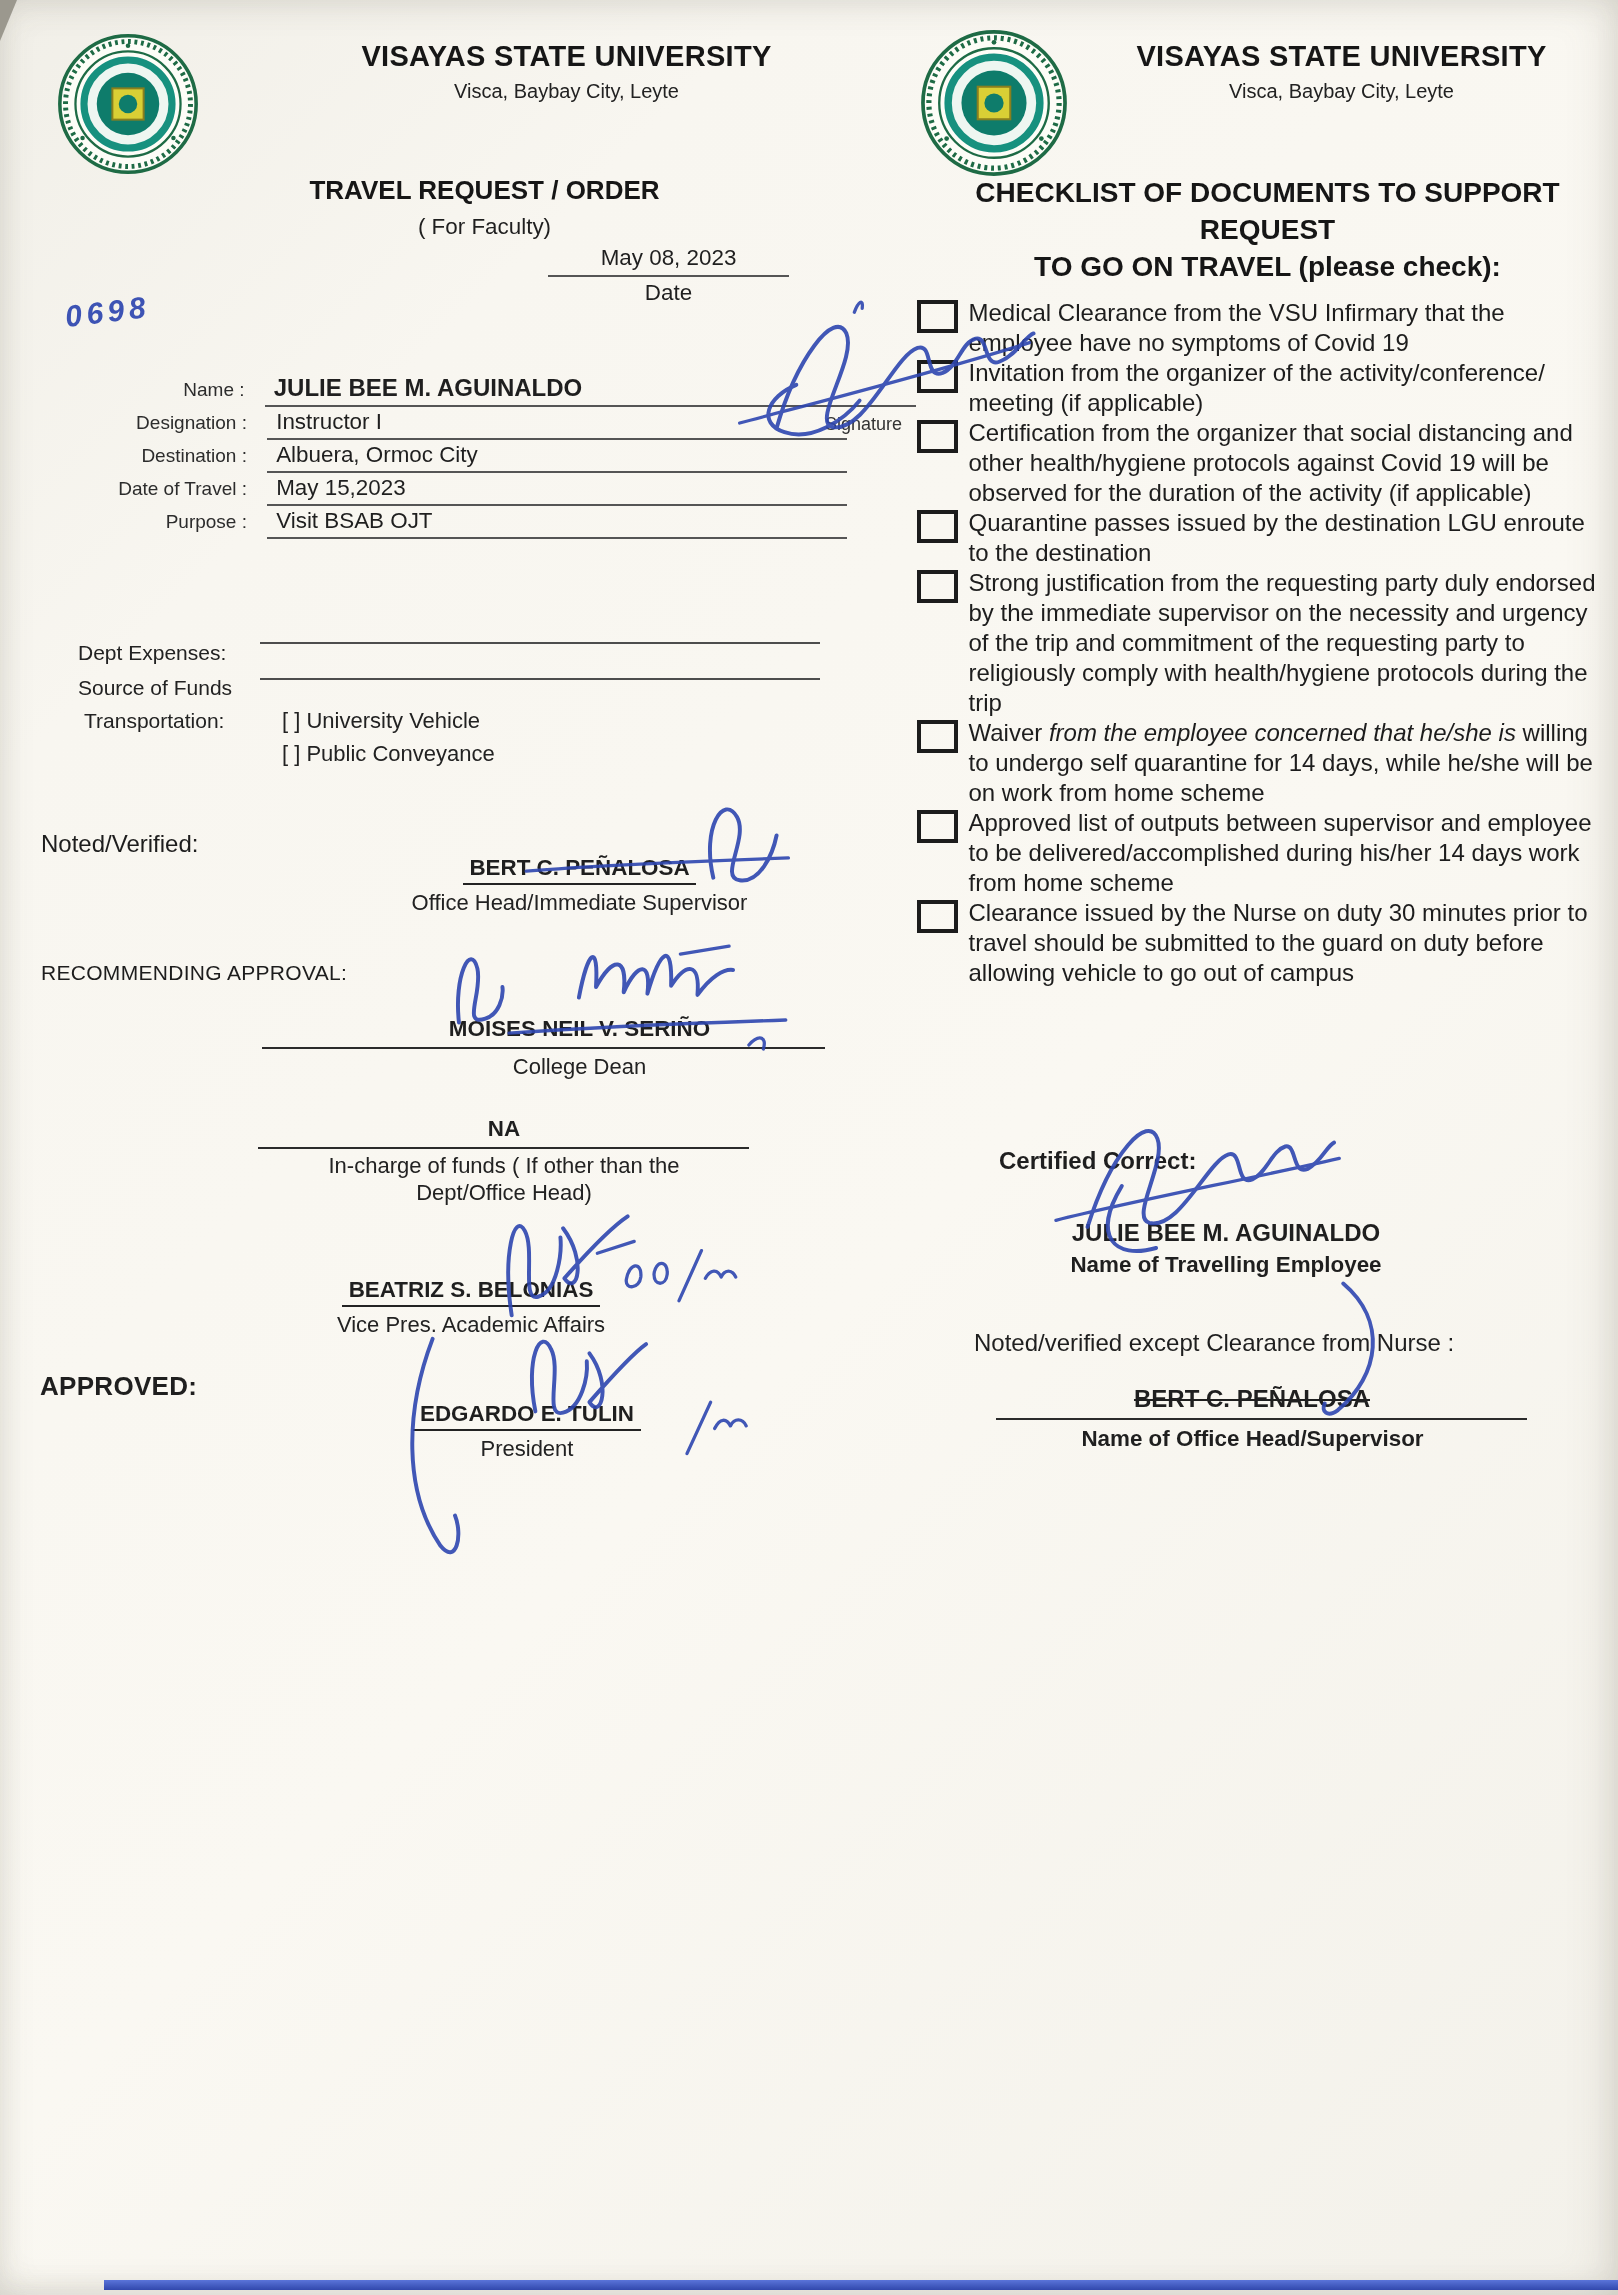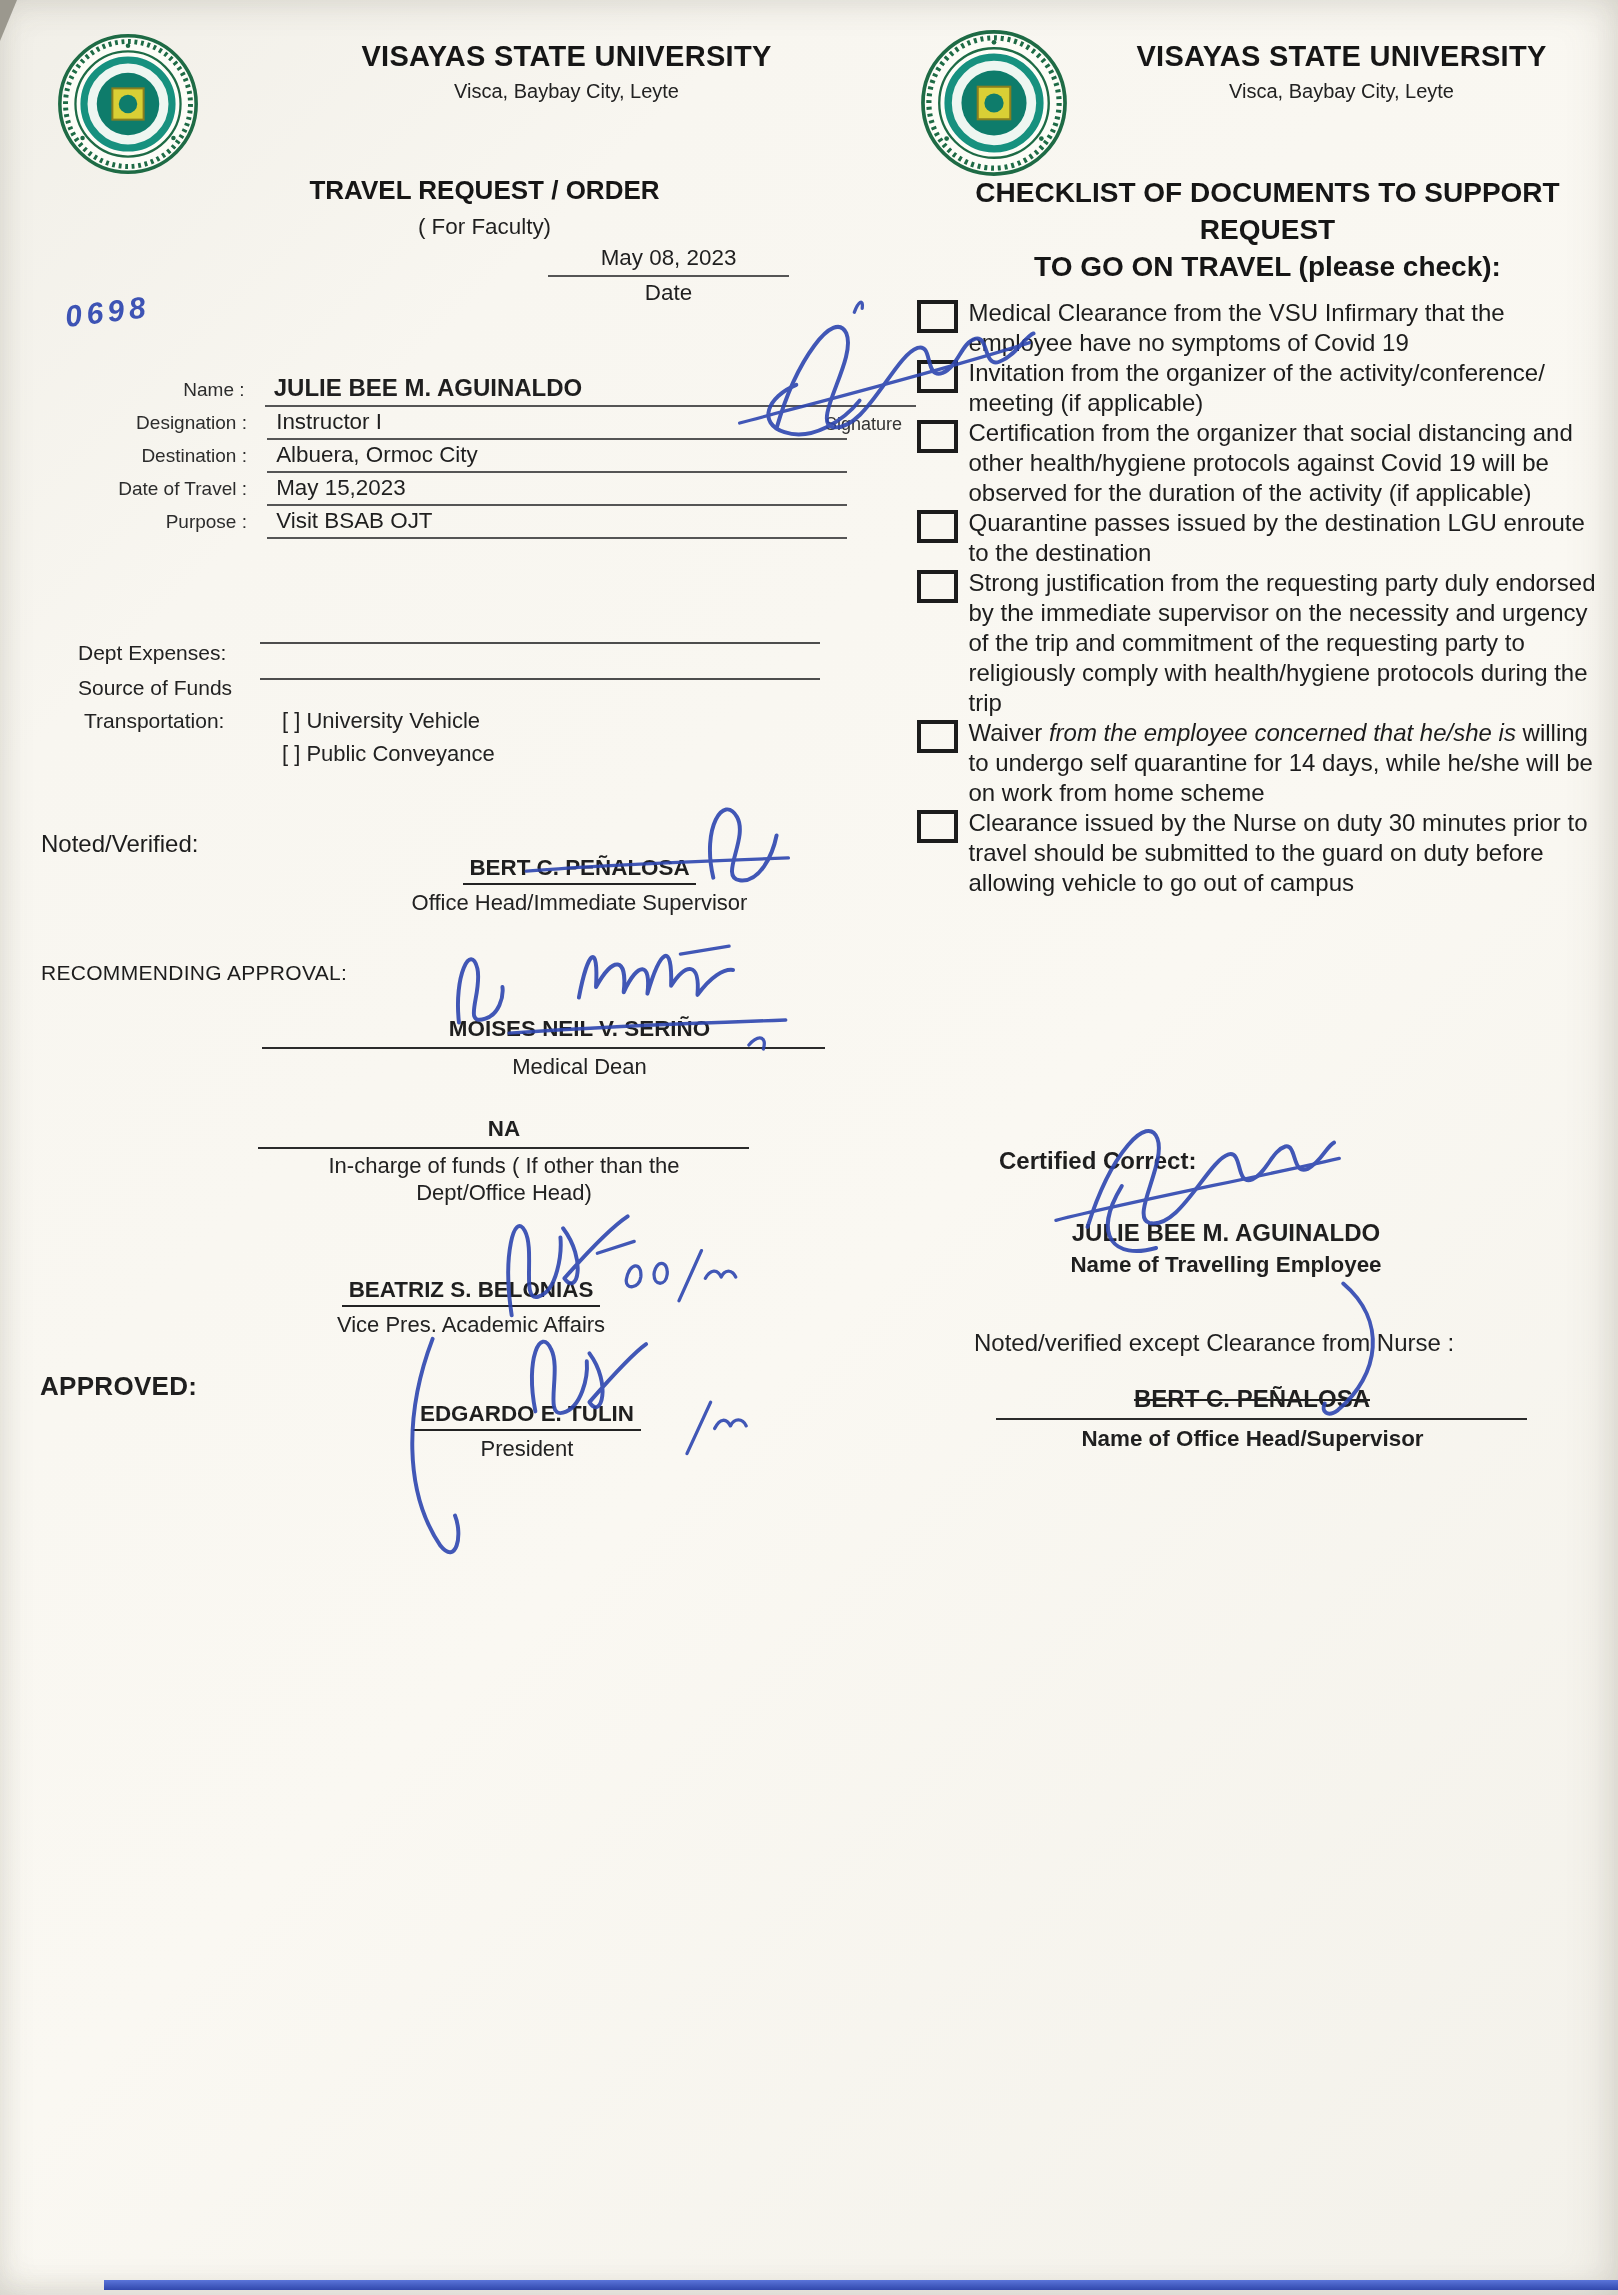--- a/index.html
+++ b/index.html
@@ -151,21 +151,21 @@
     <span class="uname">BERT C. PEÑALOSA</span>
     <div class="ucap">Office Head/Immediate Supervisor</div>
   </div>
 
   <div class="abs sec-label caps" style="left:41px;top:961px">RECOMMENDING APPROVAL:</div>
   <div class="abs center" style="left:260px;top:1016px;width:639px">
     <span class="plainname">MOISES NEIL V. SERIÑO</span>
   </div>
   <div class="hr thick" style="left:262px;top:1047px;width:563px"></div>
   <div class="abs center" style="left:260px;top:1054px;width:639px">
-    <span class="ucap">Medical Dean</span>
+    <span class="ucap">College Dean</span>
   </div>
 
   <div class="abs center" style="left:257px;top:1116px;width:494px">
     <span class="plainname">NA</span>
   </div>
   <div class="hr thick" style="left:258px;top:1147px;width:491px"></div>
   <div class="abs center" style="left:257px;top:1153px;width:494px">
     <div class="ucap" style="margin-top:0">In-charge of  funds ( If other than the</div>
     <div class="ucap" style="margin-top:1.3px">Dept/Office Head)</div>
   </div>
@@ -212,20 +212,24 @@
       <div class="cbox"></div>
       <div class="ctext">Quarantine passes issued by the destination LGU enroute to the destination</div>
     </div>
     <div class="citem">
       <div class="cbox"></div>
       <div class="ctext">Strong justification from the requesting party duly endorsed by the immediate supervisor on the necessity and urgency of the trip and commitment of the requesting party to religiously comply with health/hygiene protocols during the trip</div>
     </div>
     <div class="citem">
       <div class="cbox"></div>
       <div class="ctext"><span>Waiver </span><i>from the employee concerned that he/she is</i><span> willing to undergo self quarantine for 14 days, while he/she will be on work from home scheme</span></div>
+    </div>
+    <div class="citem">
+      <div class="cbox"></div>
+      <div class="ctext">Approved list of outputs between supervisor and employee to be delivered/accomplished during his/her 14 days work from home scheme</div>
     </div>
     <div class="citem">
       <div class="cbox"></div>
       <div class="ctext">Clearance issued by the Nurse on duty 30 minutes prior to travel should be submitted to the guard on duty before allowing vehicle to go out of campus</div>
     </div>
   </div>
 
   <div class="abs cert-label" style="left:999px;top:1147px">Certified Correct:</div>
   <div class="abs center" style="left:1015px;top:1219px;width:422px">
     <div class="bname">JULIE BEE M. AGUINALDO</div>

